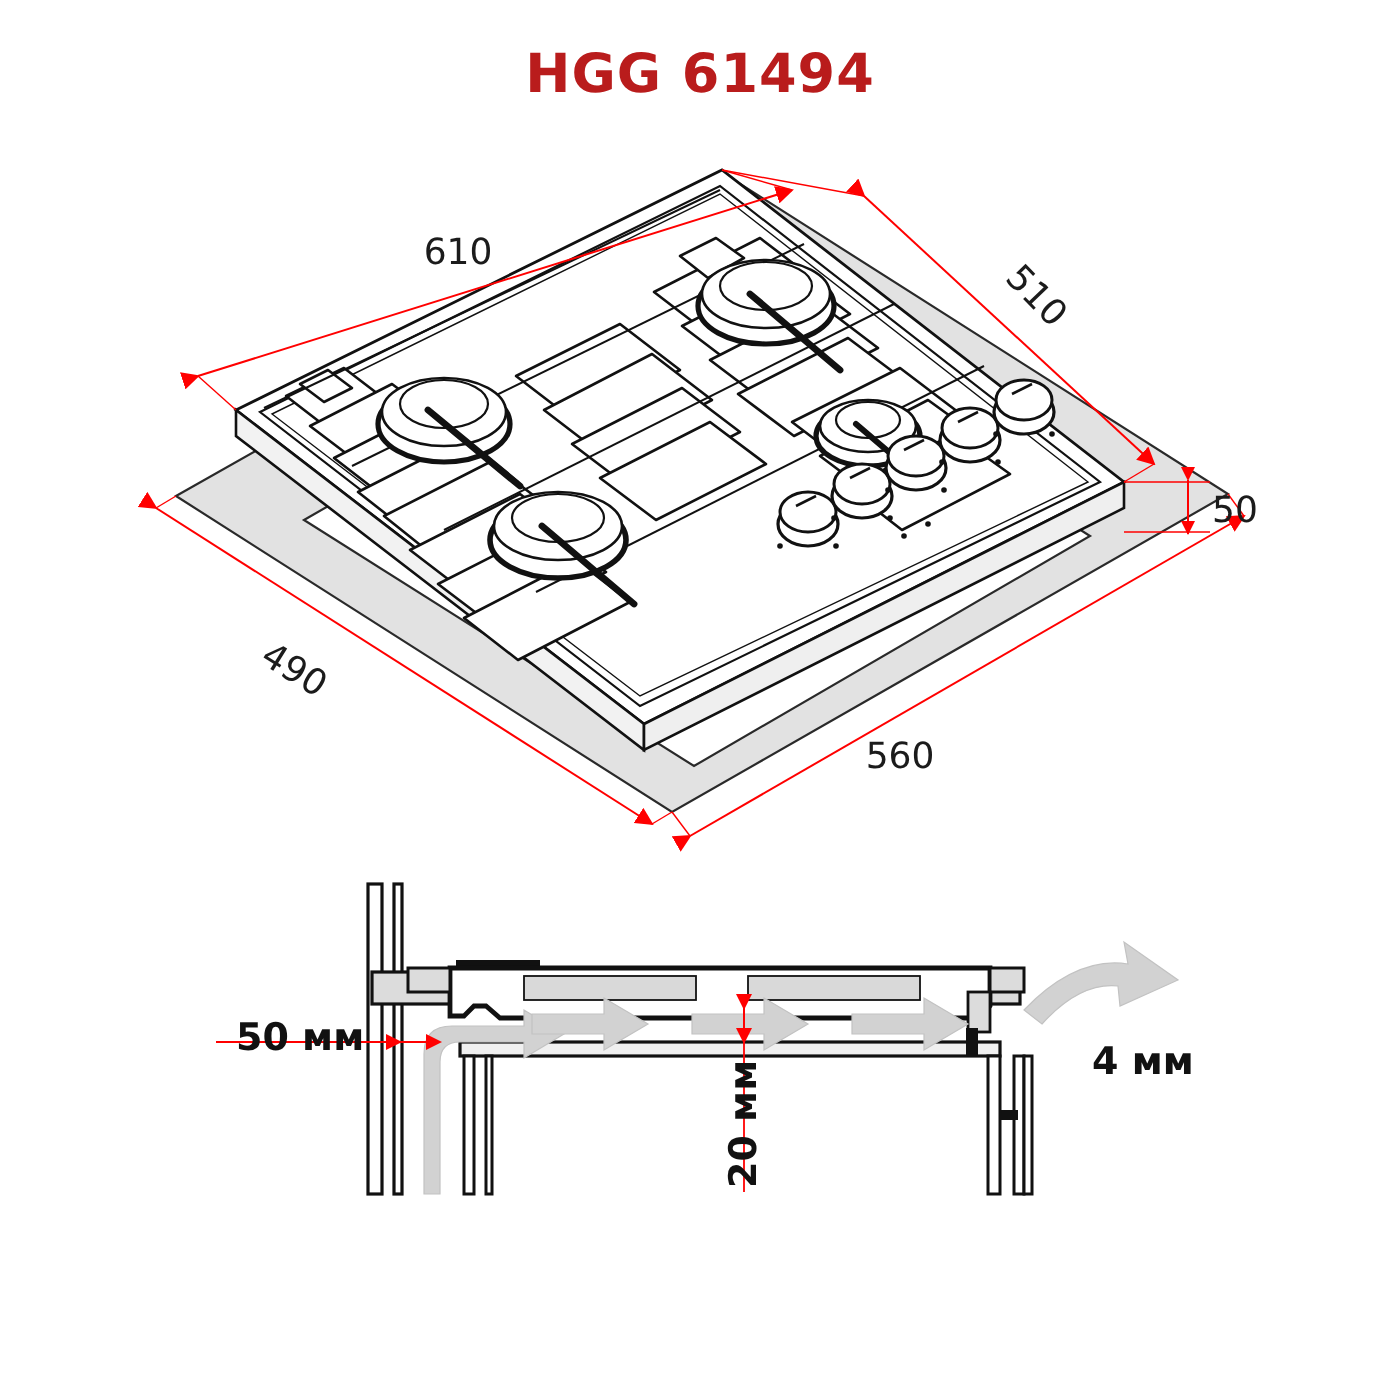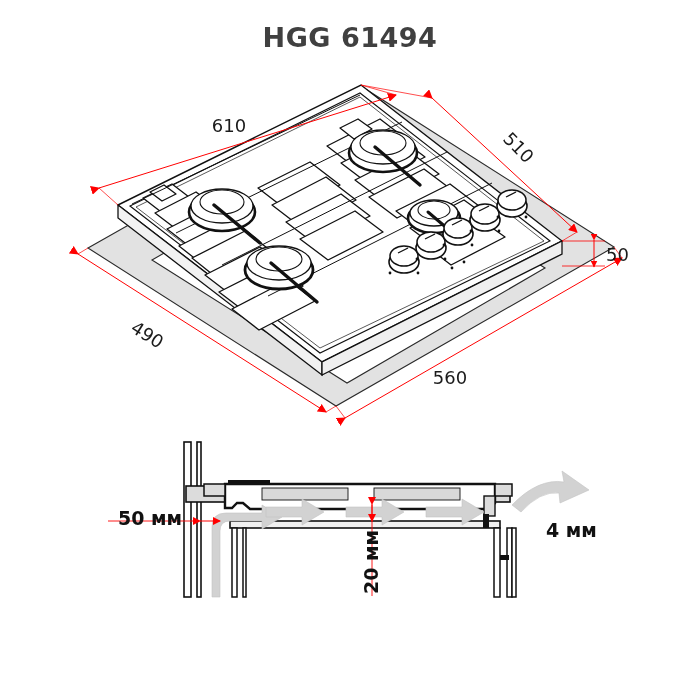--- a/index.html
+++ b/index.html
@@ -22,21 +22,21 @@
   }
   #title {
     position: absolute;
     top: 22px;
     left: 0;
     width: 700px;
     text-align: center;
     font-size: 27px;
     font-weight: bold;
     letter-spacing: 0.5px;
-    color: #404040;
+    color: #b91c1c;
   }
   svg.layer {
     position: absolute;
     top: 0;
     left: 0;
     width: 700px;
     height: 700px;
   }
   .dimtext {
     font-family: "DejaVu Sans", "Liberation Sans", sans-serif;

